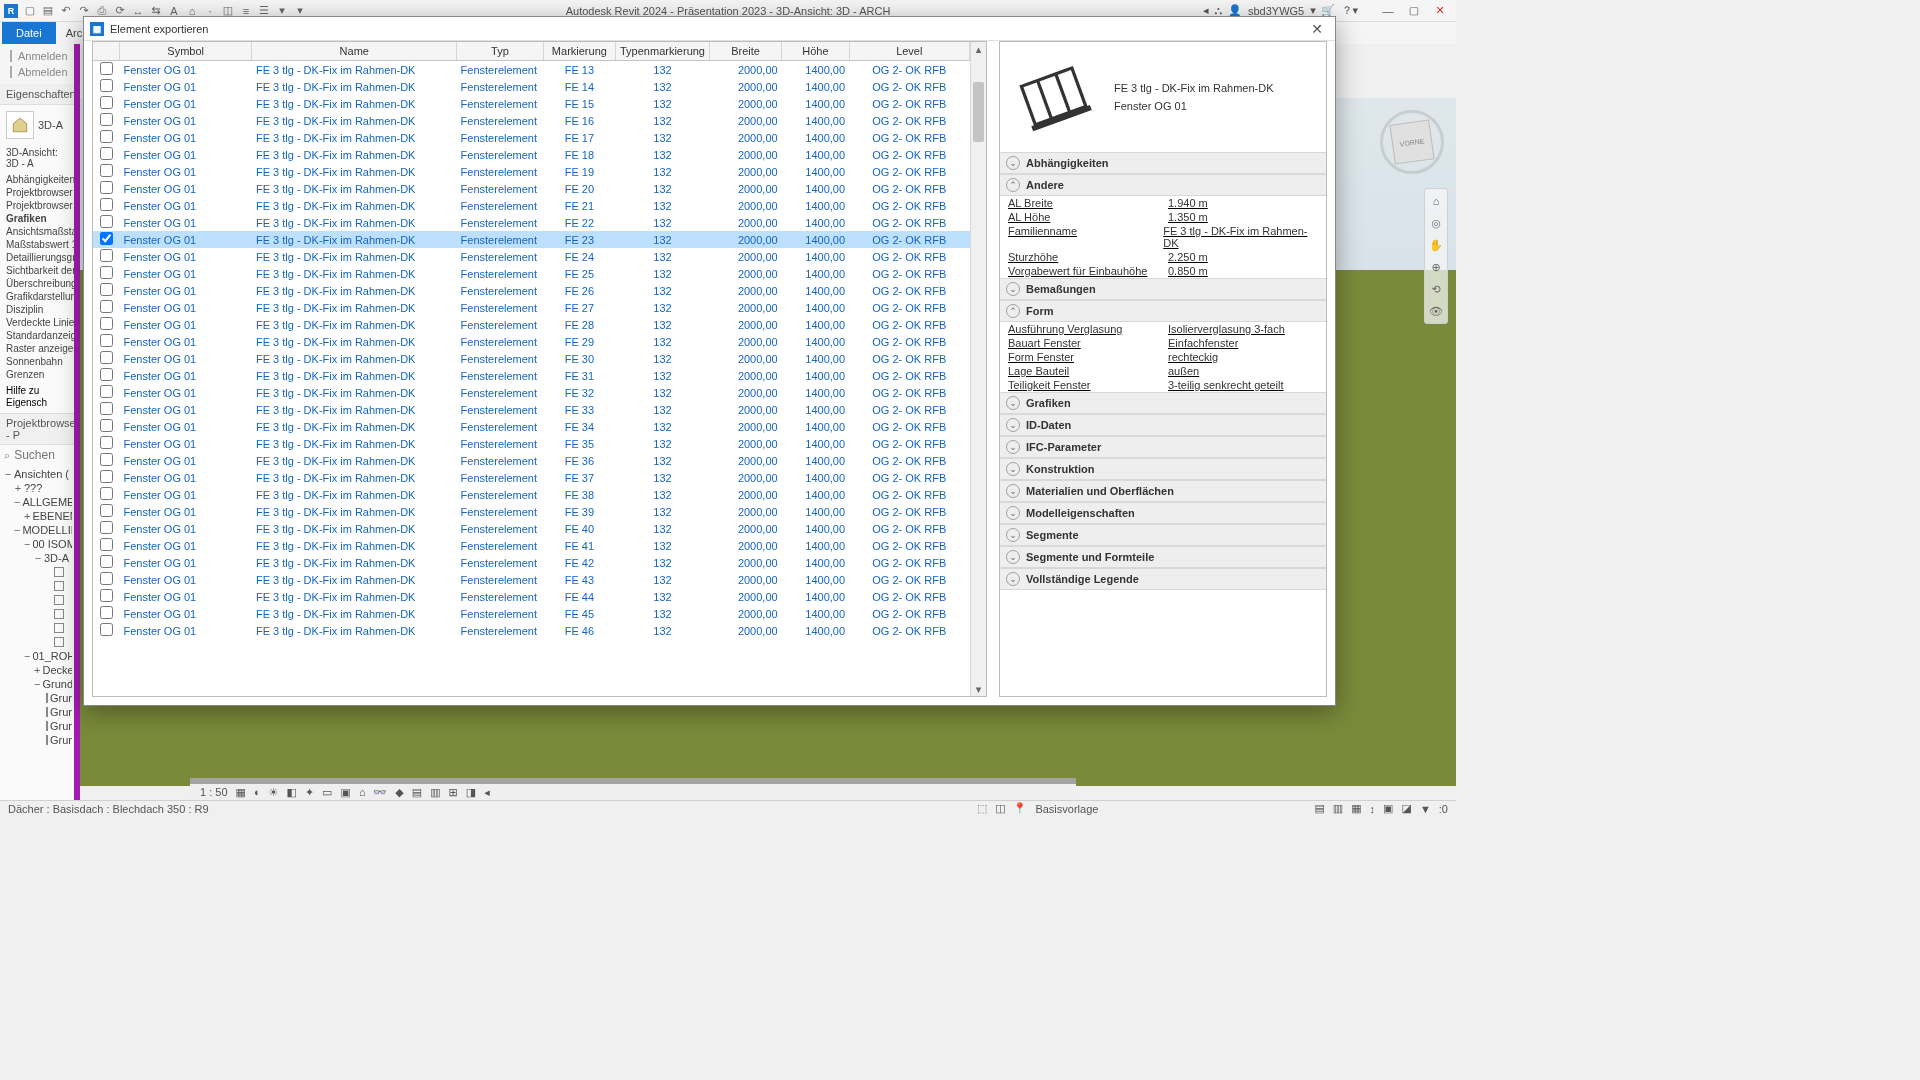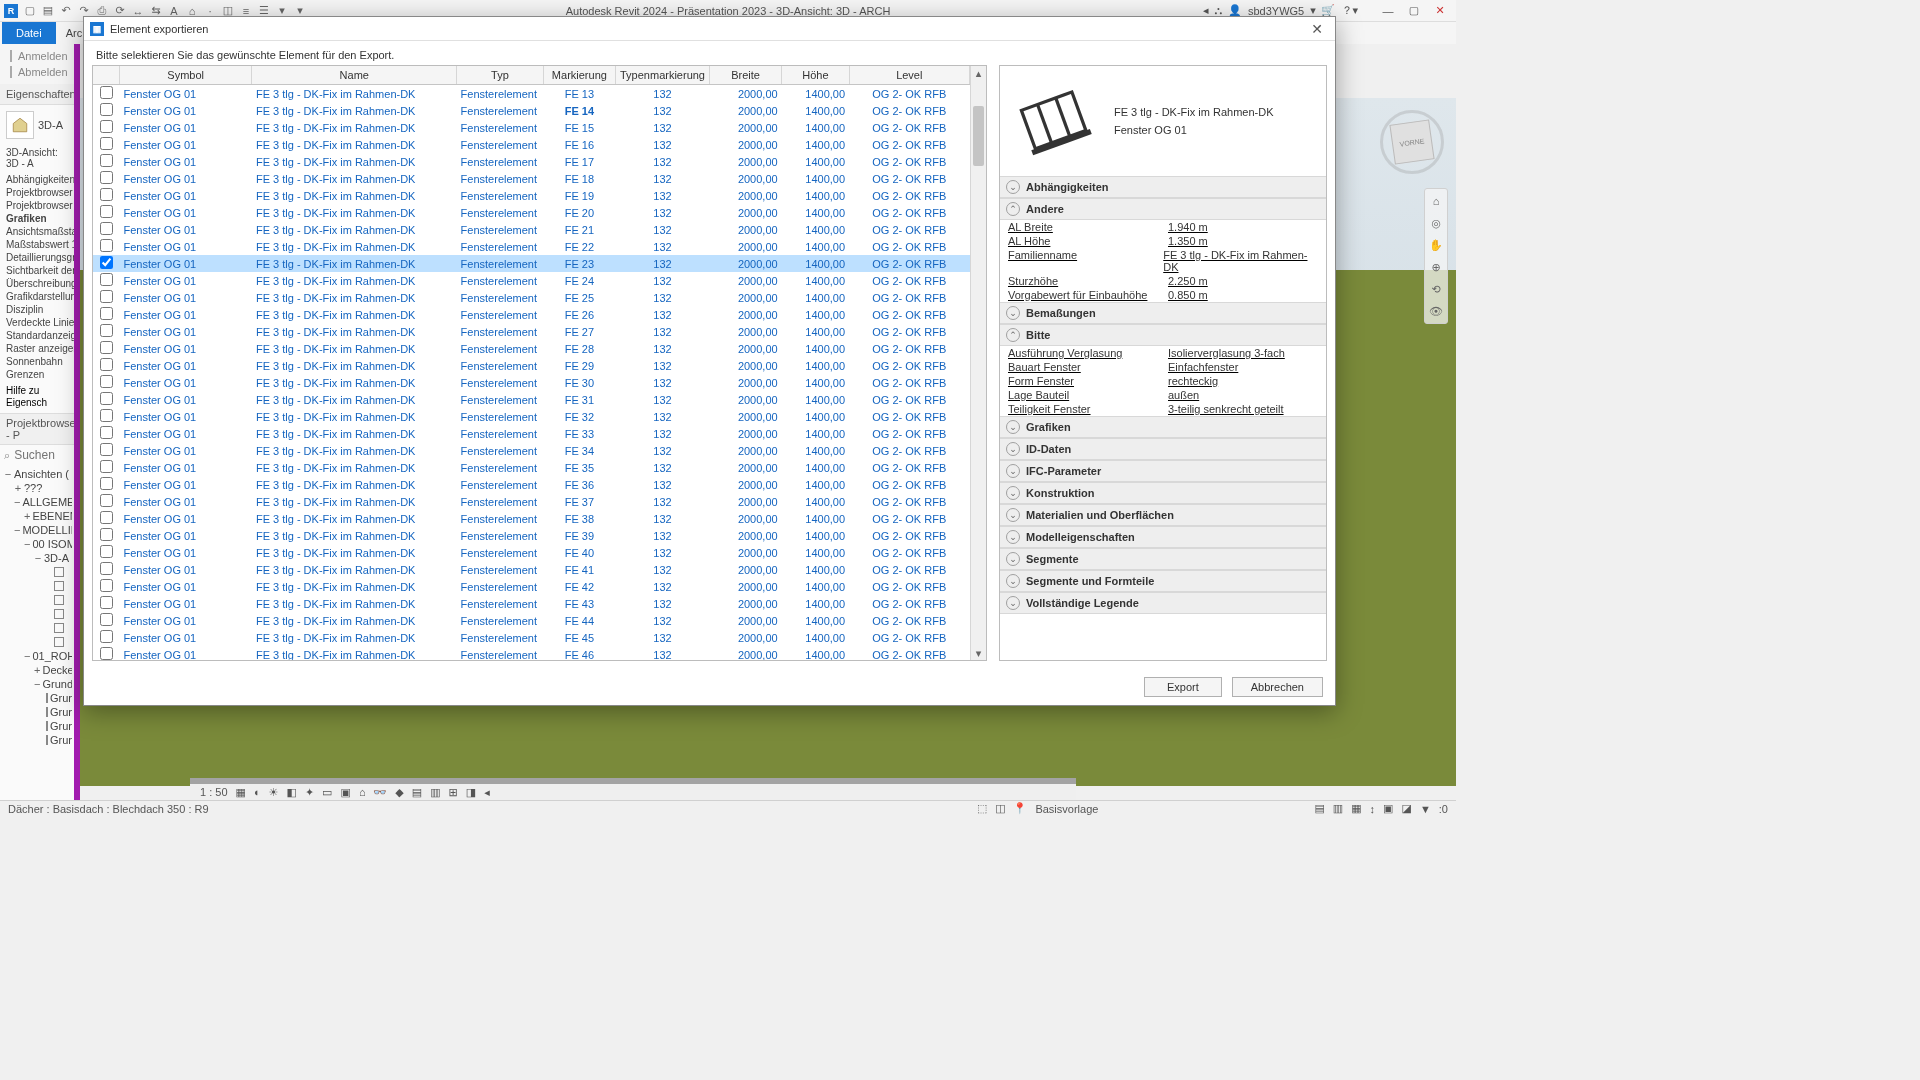--- a/index.html
+++ b/index.html
@@ -319,21 +319,20 @@
     <span>:0</span>
   </div>
 </div>
 
 <div class="dialog">
   <div class="dlgtitle">
     <div class="dicon">▦</div>
     <div class="dtxt">Element exportieren</div>
     <div class="dclose">✕</div>
   </div>
-  <div class="dlgsub">Bitte selektieren Sie das gewünschte Element für den Export.</div>
   <div class="dlgbody">
     <div class="tablewrap">
       <div class="tablecontent">
         <table class="grid" id="grid">
             <colgroup>
               <col style="width: 22px;">
               <col style="width: 110px;">
               <col style="width: 170px;">
               <col style="width: 72px;">
               <col style="width: 60px;">
@@ -365,21 +364,21 @@
                 <td style="text-align: center;">132</td>
                 <td style="text-align: right;">2000,00</td>
                 <td style="text-align: right;">1400,00</td>
                 <td style="text-align: center;">OG 2- OK RFB</td>
               </tr>
               <tr>
                 <td class="chk"><input type="checkbox" style=""></td>
                 <td>Fenster OG 01</td>
                 <td>FE 3 tlg - DK-Fix im Rahmen-DK</td>
                 <td>Fensterelement</td>
-                <td style="text-align: center; font-weight: bold;">FE 14</td>
+                <td style="text-align: center;">FE 14</td>
                 <td style="text-align: center;">132</td>
                 <td style="text-align: right;">2000,00</td>
                 <td style="text-align: right;">1400,00</td>
                 <td style="text-align: center;">OG 2- OK RFB</td>
               </tr>
               <tr>
                 <td class="chk"><input type="checkbox" style=""></td>
                 <td>Fenster OG 01</td>
                 <td>FE 3 tlg - DK-Fix im Rahmen-DK</td>
                 <td>Fensterelement</td>
@@ -786,21 +785,21 @@
               <span class="k">Vorgabewert für Einbauhöhe</span>
               <span class="v">0.850 m</span>
             </div>
           </div>
           <div class="cathead">
             <span class="chev">⌄</span>
             <b>Bemaßungen</b>
           </div>
           <div class="cathead">
             <span class="chev">⌃</span>
-            <b>Bitte</b>
+            <b>Form</b>
           </div>
           <div class="catbody">
             <div class="catrow">
               <span class="k">Ausführung Verglasung</span>
               <span class="v">Isolierverglasung 3-fach</span>
             </div>
             <div class="catrow">
               <span class="k">Bauart Fenster</span>
               <span class="v">Einfachfenster</span>
             </div>
@@ -849,17 +848,13 @@
             <span class="chev">⌄</span>
             <b>Segmente und Formteile</b>
           </div>
           <div class="cathead">
             <span class="chev">⌄</span>
             <b>Vollständige Legende</b>
           </div>
         </div>
     </div>
   </div>
-  <div class="dlgfoot">
-    <button class="primary">Export</button>
-    <button>Abbrechen</button>
-  </div>
 </div>
 
 </body></html>

